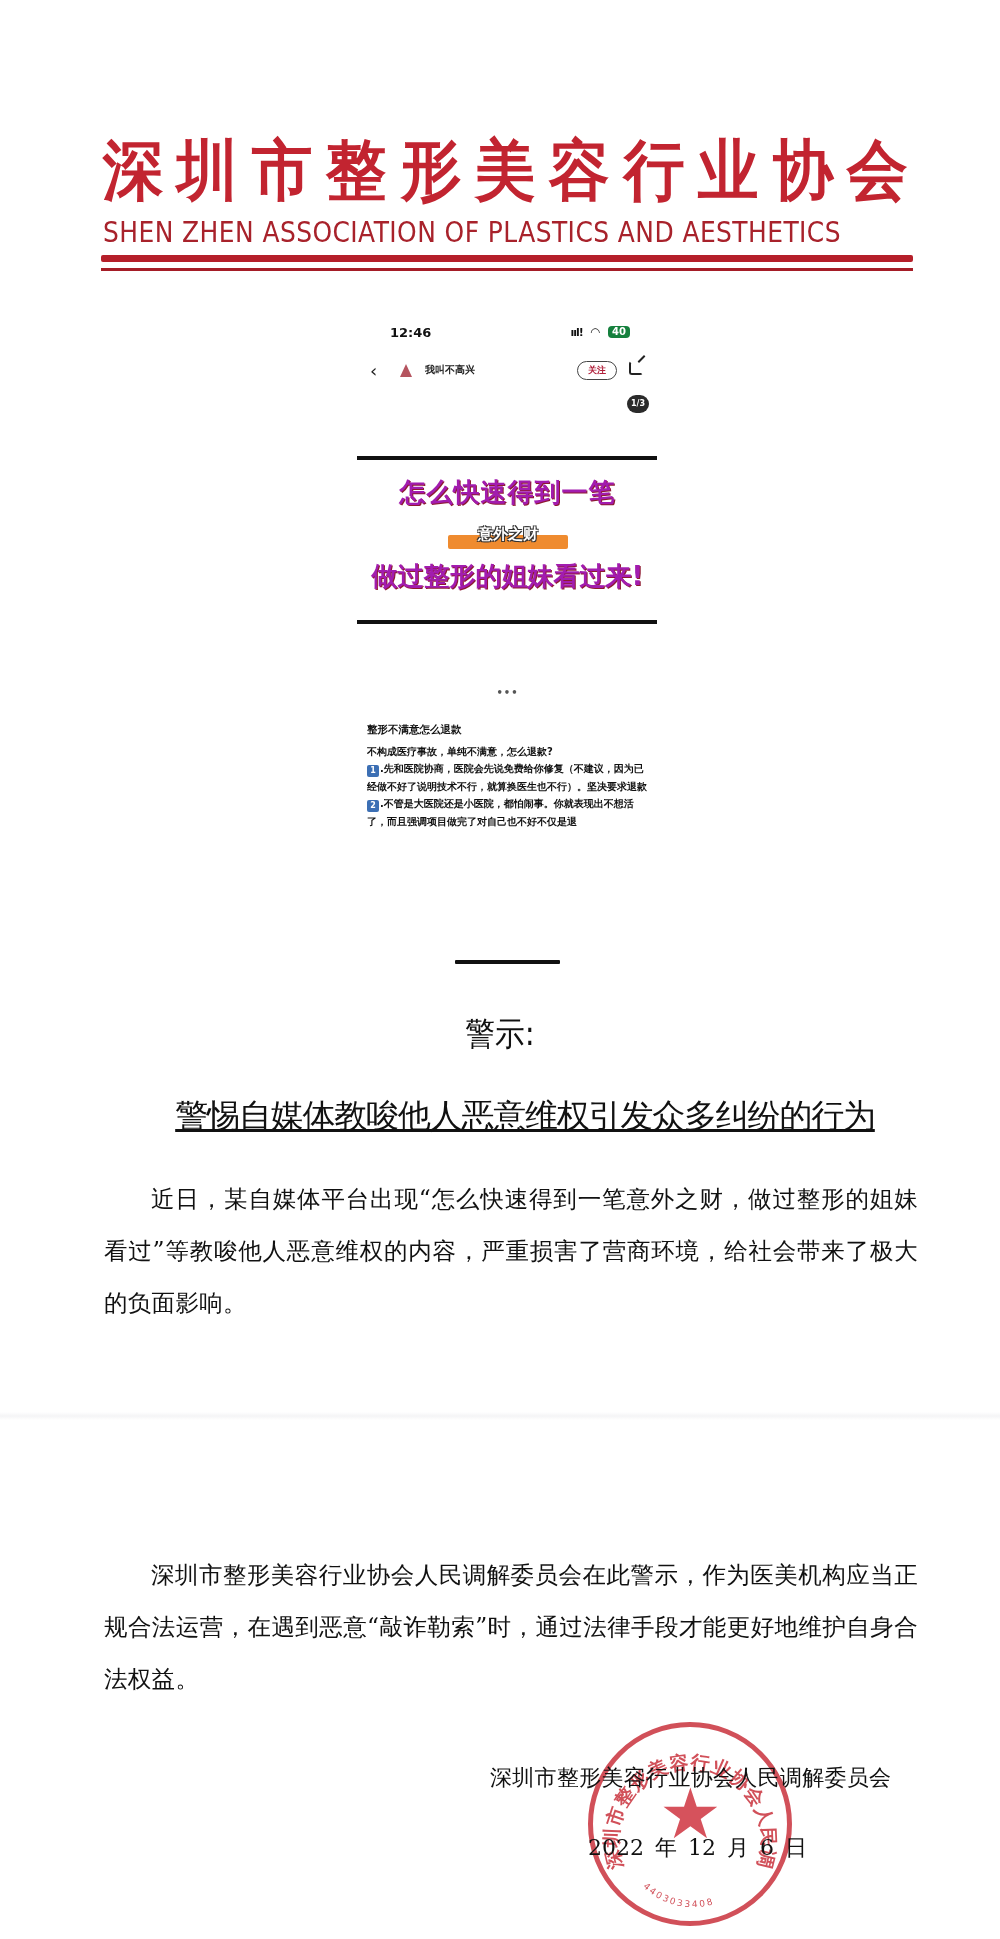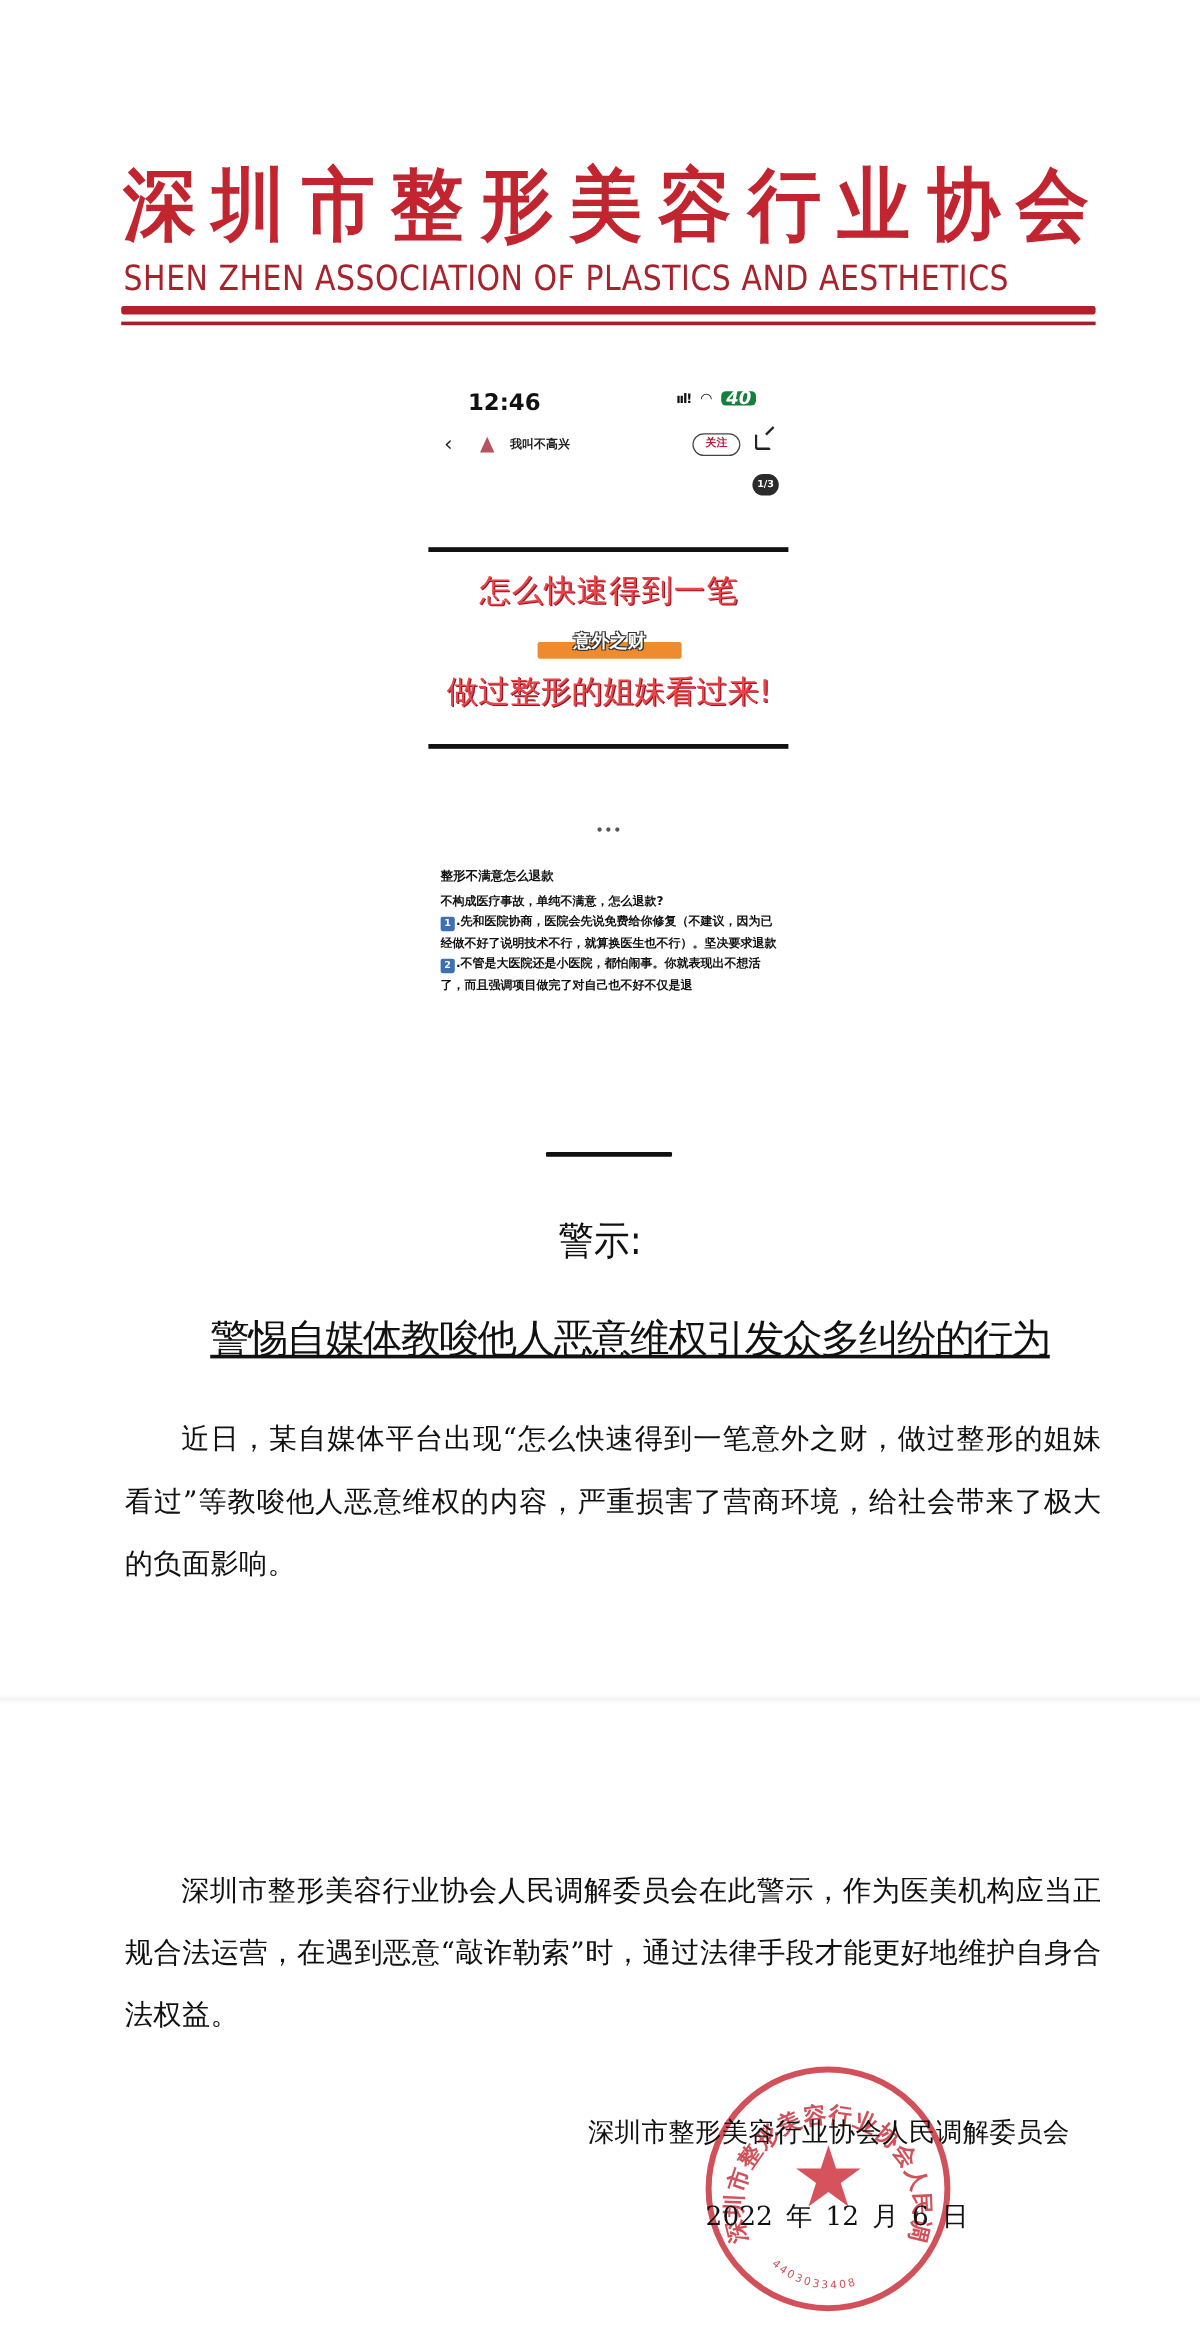--- a/index.html
+++ b/index.html
@@ -18,41 +18,41 @@
     position: absolute; left: 103px; top: 212px; width: 807px; height: 40px;
     color: #a8222b; font-family: "DejaVu Sans", sans-serif; font-size: 29px;
     line-height: 40px; letter-spacing: 0.5px; white-space: nowrap;
     transform-origin: left center; transform: scaleX(0.86);
   }
   .lh-line-thick { position: absolute; left: 101px; top: 255px; width: 812px; height: 7px; background: #b51f2a; border-radius: 2px; }
   .lh-line-thin  { position: absolute; left: 101px; top: 268px; width: 812px; height: 3px; background: #a51d27; }
 
   
   .phone { position: absolute; left: 355px; top: 315px; width: 305px; height: 620px; background: #fff; }
-  .ph-time { position: absolute; left: 35px; top: 10px; font-family: "DejaVu Sans", sans-serif; font-weight: bold; font-size: 19px; color: #111; }
+  .ph-time { position: absolute; left: 35px; top: 10px; font-family: "DejaVu Sans", sans-serif; font-weight: bold; font-size: 13px; color: #111; }
   .ph-status { position: absolute; right: 30px; top: 10px; display: flex; align-items: center; gap: 8px; font-family: "DejaVu Sans", sans-serif; font-size: 11px; font-weight: bold; }
   .ph-signal { letter-spacing: -1px; }
   .ph-wifi { font-size: 12px; }
-  .ph-battery { background: #15803d; color: #fff; border-radius: 4px; padding: 0 4px; font-size: 15px; line-height: 12px; font-style: italic; }
+  .ph-battery { background: #15803d; color: #fff; border-radius: 4px; padding: 0 4px; font-size: 10px; line-height: 12px; }
   .ph-nav { position: absolute; left: 0; top: 45px; width: 305px; height: 24px; }
   .ph-back { position: absolute; left: 15px; top: 0; font-family: "DejaVu Sans", sans-serif; font-size: 18px; line-height: 22px; color: #222; }
   .ph-avatar { position: absolute; left: 45px; top: 4px; width: 0; height: 0;
     border-left: 6px solid transparent; border-right: 6px solid transparent; border-bottom: 13px solid #b5545f; }
   .ph-username { position: absolute; left: 70px; top: 3px; font-family: "DejaVu Sans", sans-serif; font-weight: bold; font-size: 10px; color: #222; }
   .ph-follow { position: absolute; left: 222px; top: 1px; width: 40px; height: 19px; border: 1px solid #444; border-radius: 10px;
     font-family: "DejaVu Sans", sans-serif; font-size: 9px; font-weight: bold; color: #b01f3a; text-align: center; line-height: 17px; background: #fff; }
   .ph-share { position: absolute; left: 274px; top: 1px; width: 14px; height: 14px; border: 2px solid #222; border-radius: 3px; border-top-color: transparent; border-right-color: transparent; }
   .ph-share::after { content: ""; position: absolute; right: -5px; top: -5px; width: 9px; height: 2px; background: #222; transform: rotate(-45deg); }
   .ph-page { position: absolute; left: 272px; top: 80px; width: 22px; height: 18px; border-radius: 9px; background: #2b2b2b; color: #fff;
     font-family: "DejaVu Sans", sans-serif; font-size: 8px; font-weight: bold; text-align: center; line-height: 18px; }
 
   .ph-banner-line { position: absolute; left: 2px; width: 300px; height: 4px; background: #111; }
   .ph-banner-line.top { top: 141px; }
   .ph-banner-line.bot { top: 305px; }
-  .ph-headline { position: absolute; left: 0; width: 305px; text-align: center; font-family: "DejaVu Sans", sans-serif; font-weight: normal; color: #ef4444;
+  .ph-headline { position: absolute; left: 0; width: 305px; text-align: center; font-family: "DejaVu Sans", sans-serif; font-weight: bold; color: #a21caf;
     text-shadow: 1px 1px 0 #8e1a30; letter-spacing: 1px; }
   .ph-headline.l1 { top: 160px; font-size: 26px; }
   .ph-headline.l3 { top: 244px; font-size: 26px; letter-spacing: 0px; }
   .ph-tag { position: absolute; left: 89px; top: 210px; width: 128px; height: 26px; }
   .ph-tag-bg { position: absolute; left: 4px; top: 10px; width: 120px; height: 14px; background: #ef8b2f; border-radius: 2px; }
   .ph-tag-text { position: absolute; left: 0; top: 0; width: 128px; text-align: center; font-family: "DejaVu Sans", sans-serif; font-size: 15px; font-weight: bold; color: #fff;
     text-shadow: 1px 1px 0 #333, -1px -1px 0 #333, 1px -1px 0 #333, -1px 1px 0 #333; }
 
   .ph-dots { position: absolute; left: 0; top: 372px; width: 305px; text-align: center; font-size: 10px; font-weight: bold; letter-spacing: 1px; color: #555; font-family: "DejaVu Sans", sans-serif; }
   .ph-post-title { position: absolute; left: 12px; top: 408px; font-family: Liberation Mono, monospace; font-weight: bold; font-size: 10.5px; color: #111; }

